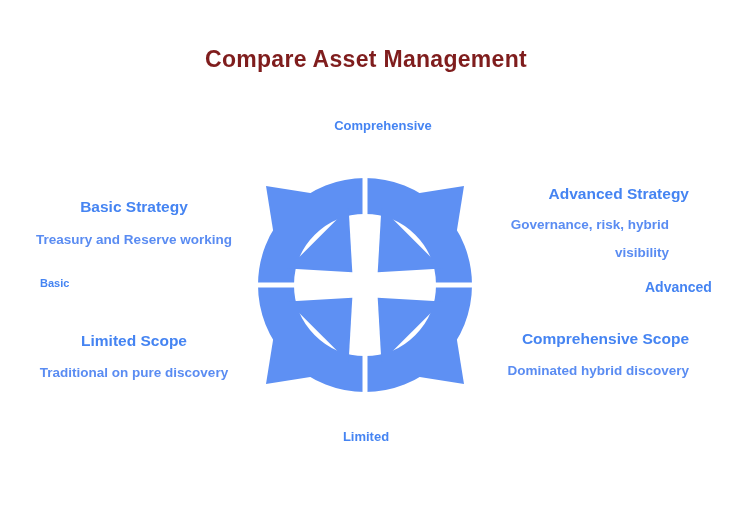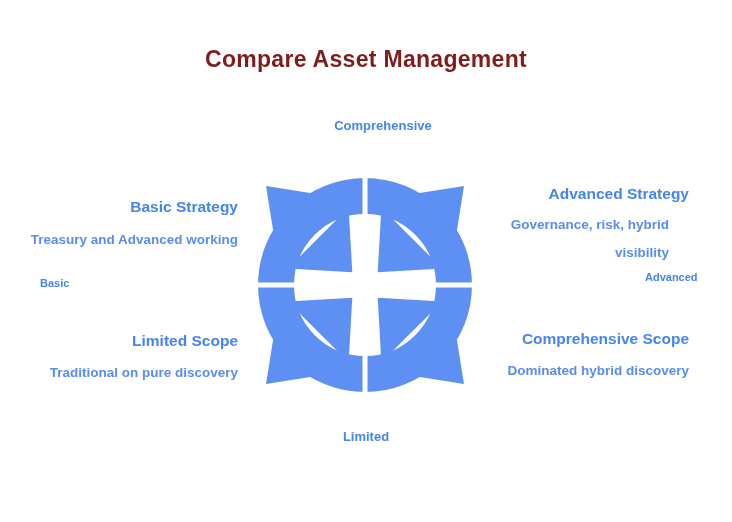--- a/index.html
+++ b/index.html
@@ -8,23 +8,23 @@
     font-family:"Liberation Sans",sans-serif;overflow:hidden;
   }
   .title{
     position:absolute;top:46px;left:0;width:732px;text-align:center;
     font-size:23px;font-weight:800;color:#7f1d1d;letter-spacing:.3px;
   }
   .axis-label{position:absolute;font-weight:800;color:#4584f2;}
   .axis-top{top:118px;left:0;width:732px;text-align:center;font-size:13px;margin-left:17px;}
   .axis-bottom{top:429px;left:0;width:732px;text-align:center;font-size:13px;}
   .axis-left{top:277px;left:40px;font-size:11px;}
-  .axis-right{top:271px;left:645px;font-size:11px;}
+  .axis-right{top:279px;left:645px;font-size:14px;}
   .quad{position:absolute;}
-  .quad-left{left:30px;width:208px;text-align:right;}
+  .quad-left{left:30px;width:208px;text-align:center;}
   .quad-right{left:507px;width:182px;text-align:right;}
   .quad-heading{font-size:15.5px;font-weight:800;color:#4584f2;line-height:19px;}
   .quad-body{font-size:13.5px;font-weight:700;color:#5a8cf2;line-height:28px;}
   .tl-head{top:197px;} .tl-body{top:226px;}
   .bl-head{top:331px;} .bl-body{top:359px;}
   .tr-head{top:184px;} .tr-body{top:211px;width:162px;}
   .br-head{top:329px;} .br-body{top:357px;}
   .cycle{position:absolute;left:220px;top:140px;width:290px;height:290px;}
 </style>
 </head>
@@ -33,21 +33,21 @@
 <div class="page">
 
   <div class="title">Compare Asset Management</div>
 
   <div class="axis-label axis-top">Comprehensive</div>
   <div class="axis-label axis-bottom">Limited</div>
   <div class="axis-label axis-left">Basic</div>
   <div class="axis-label axis-right">Advanced</div>
 
   <div class="quad quad-left quad-heading tl-head">Basic Strategy</div>
-  <div class="quad quad-left quad-body tl-body">Treasury and Advanced working</div>
+  <div class="quad quad-left quad-body tl-body">Treasury and Reserve working</div>
 
   <div class="quad quad-left quad-heading bl-head">Limited Scope</div>
   <div class="quad quad-left quad-body bl-body">Traditional on pure discovery</div>
 
   <div class="quad quad-right quad-heading tr-head">Advanced Strategy</div>
   <div class="quad quad-right quad-body tr-body">Governance, risk, hybrid visibility</div>
 
   <div class="quad quad-right quad-body br-body">Dominated hybrid discovery</div>
   <div class="quad quad-right quad-heading br-head">Comprehensive Scope</div>
 

